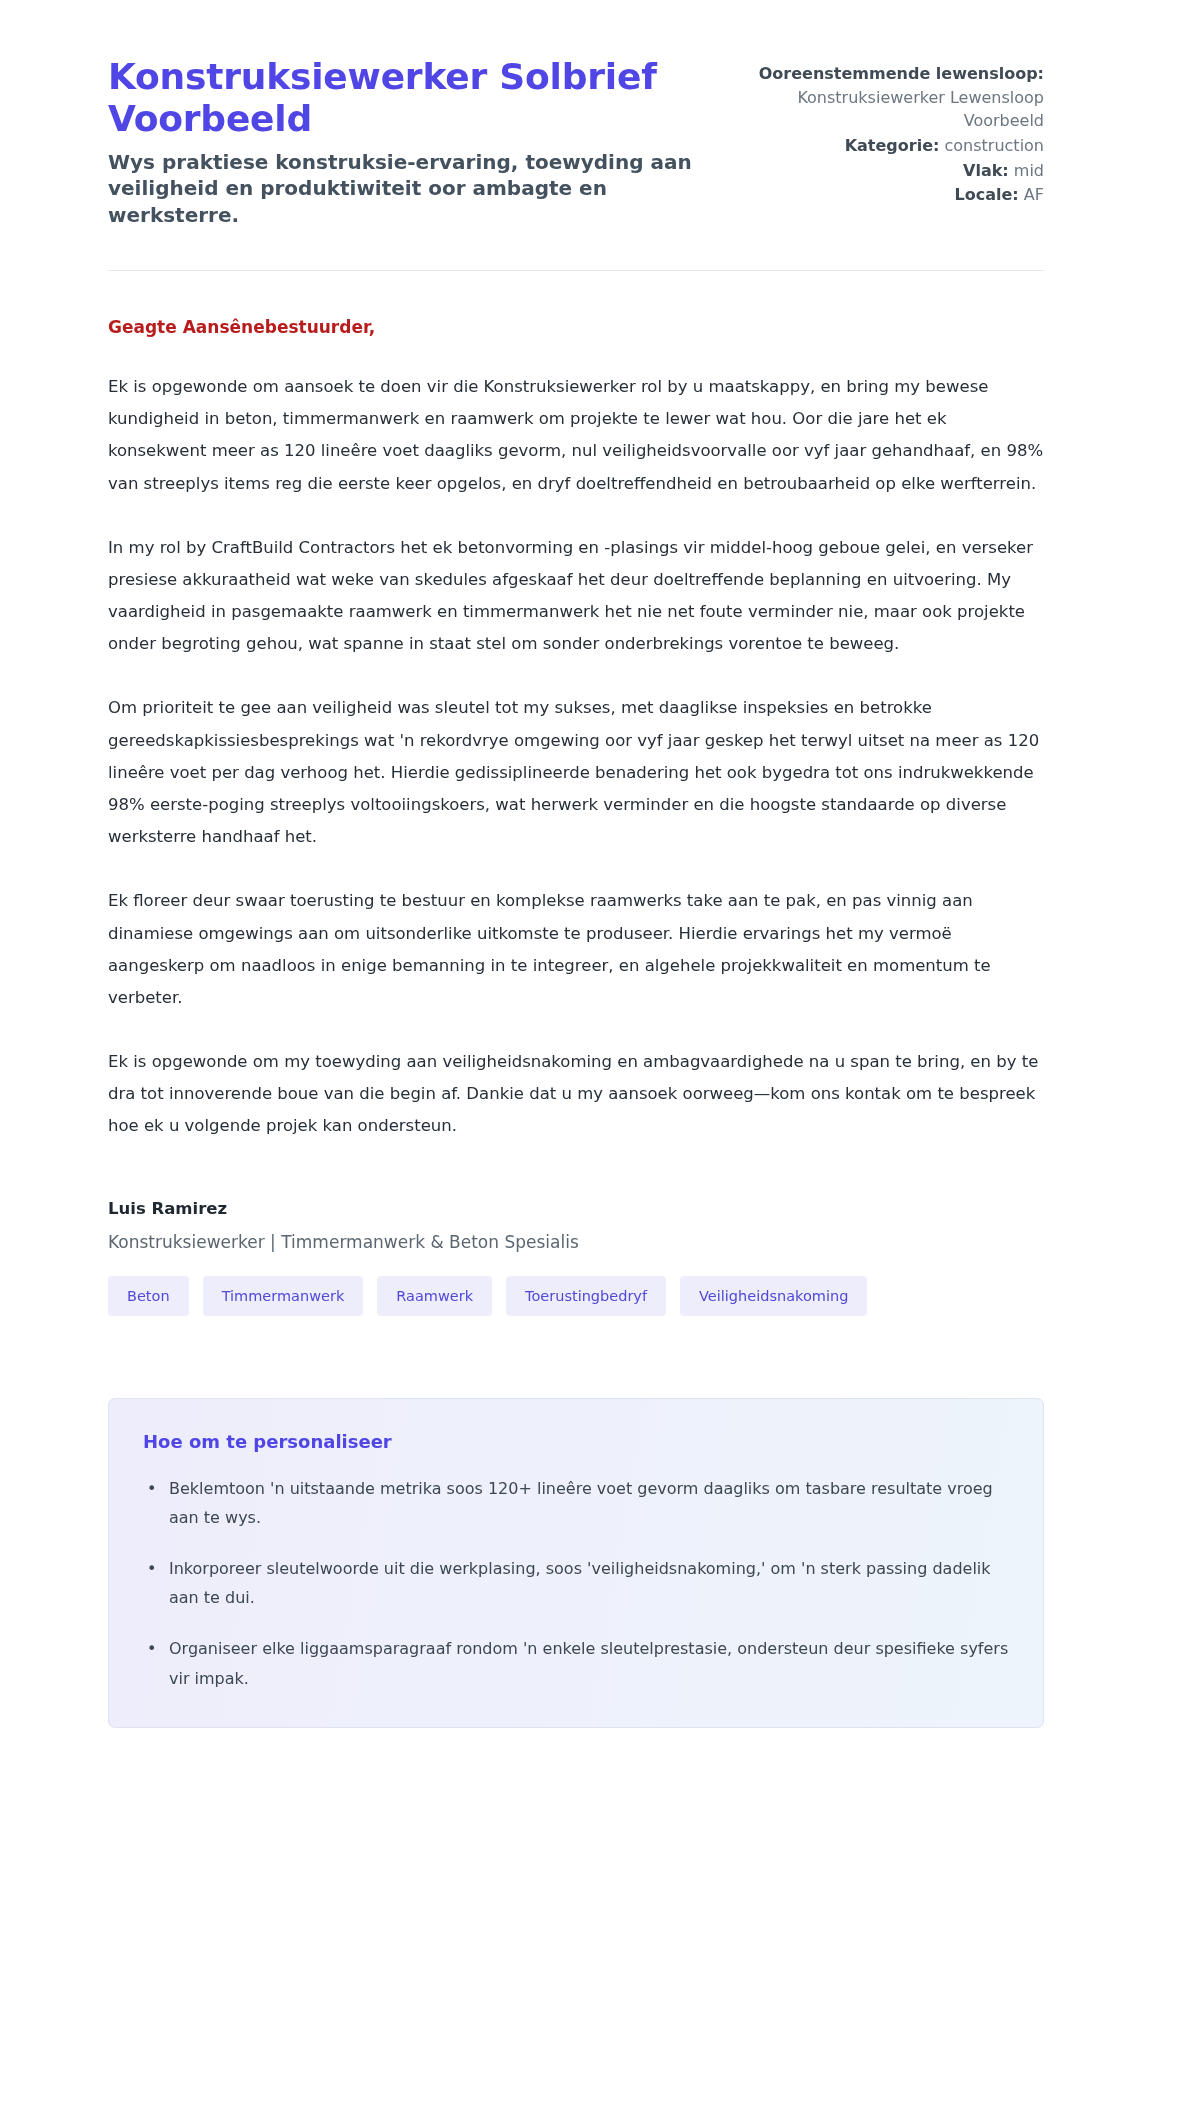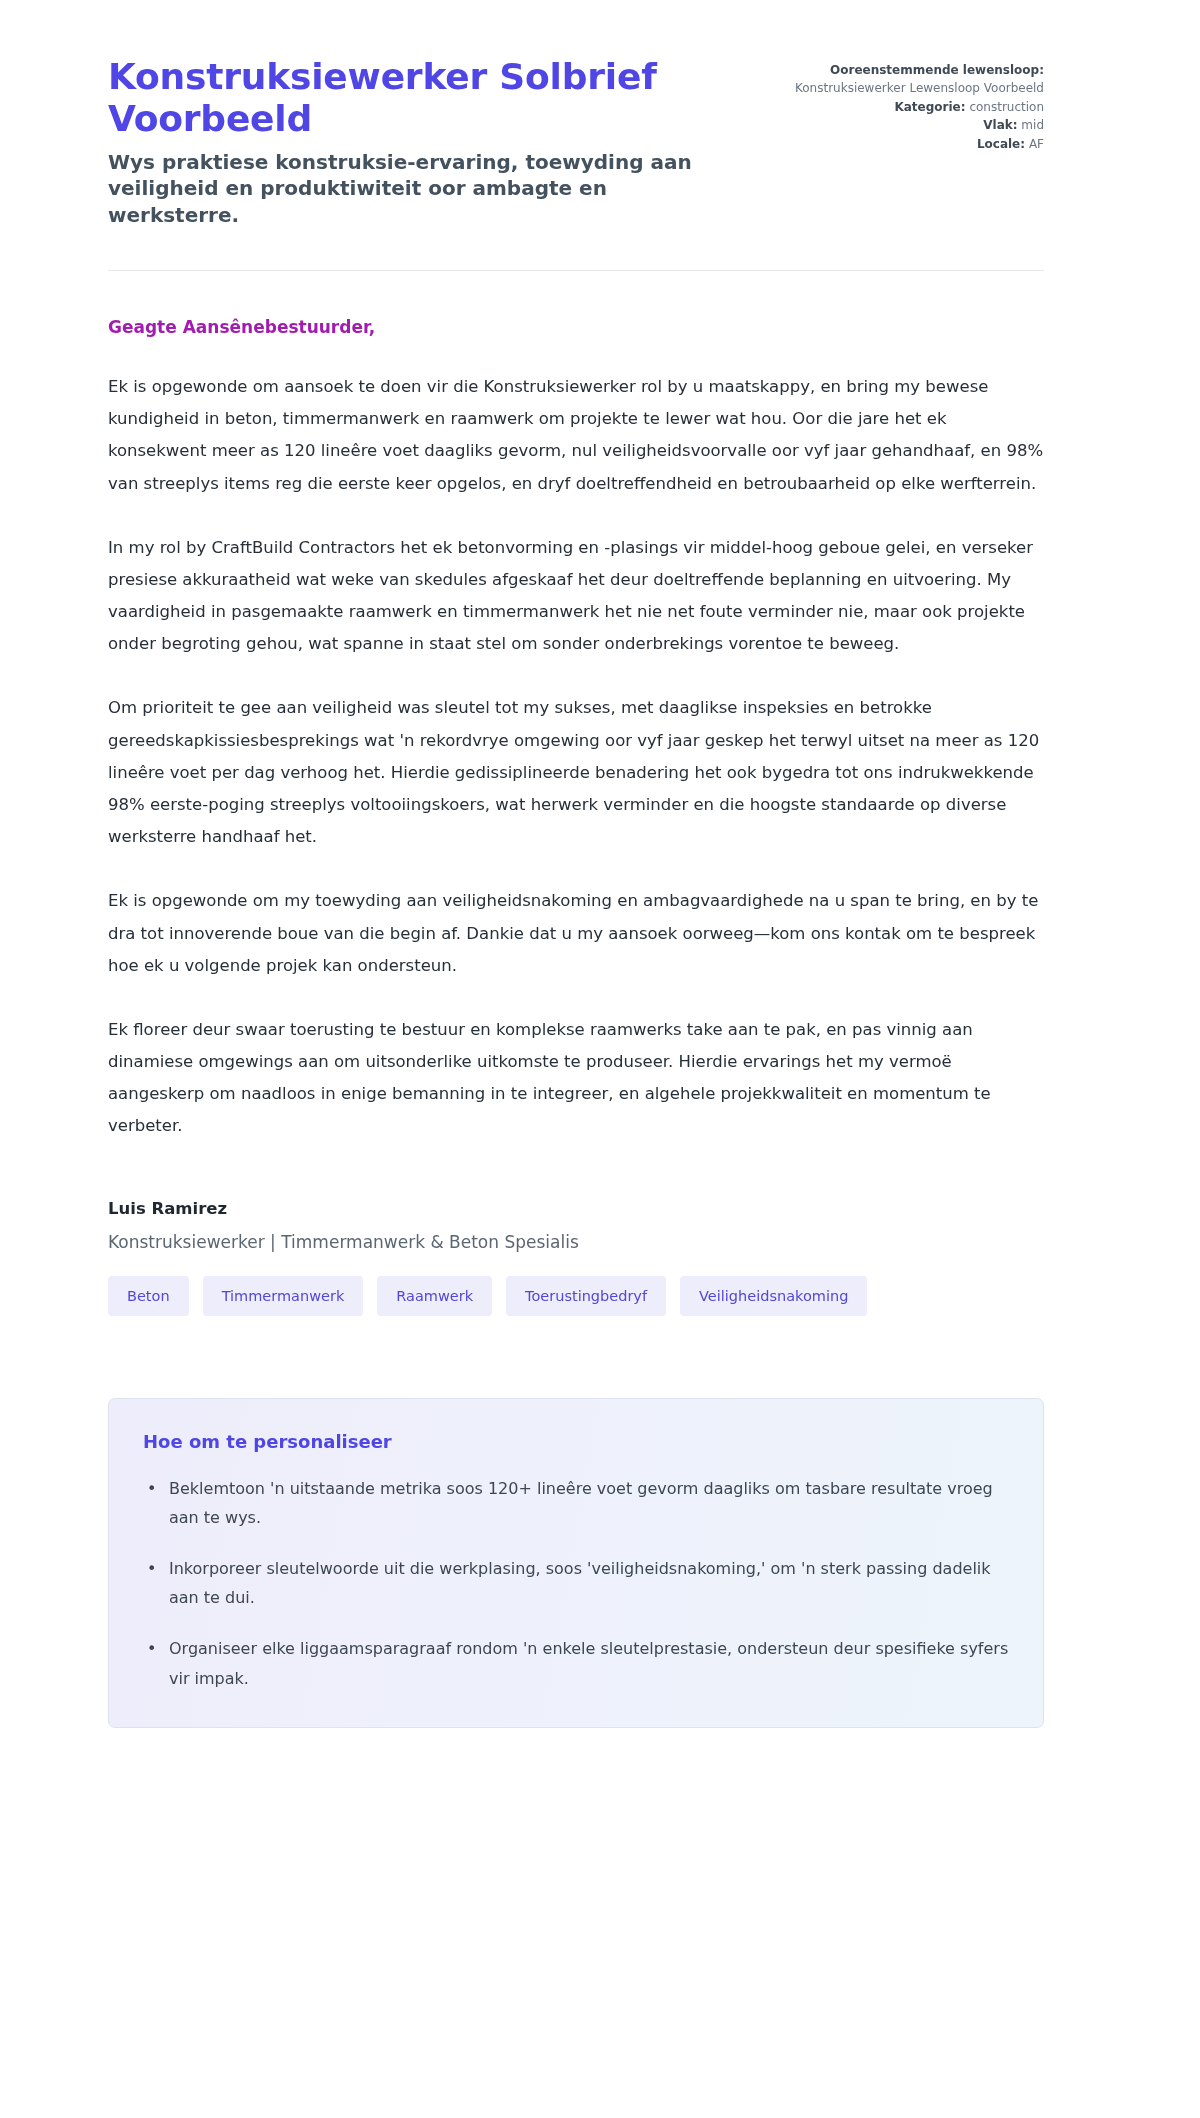--- a/index.html
+++ b/index.html
@@ -55,21 +55,21 @@
     line-height: 1.32;
     font-weight: 700;
     color: #44515e;
     margin: 0;
     max-width: 600px;
   }
 
   .meta {
     flex: 0 0 auto;
     text-align: right;
-    font-size: 12px;
+    font-size: 16px;
     line-height: 1.48;
     color: #5f6b77;
     padding-top: 6px;
     max-width: 290px;
   }
   .meta-row { margin-bottom: 1px; }
   .meta-label {
     font-weight: 700;
     color: #3f4a55;
   }
@@ -84,21 +84,21 @@
   }
 
   
   .letter {
     padding-top: 46px;
   }
 
   .salutation {
     font-size: 17px;
     font-weight: 700;
-    color: #a21caf;
+    color: #b91c1c;
     margin: 0 0 34px 0;
   }
 
   .para {
     font-size: 16.5px;
     line-height: 1.95;
     color: #262f38;
     margin: 0 0 32px 0;
     max-width: 960px;
   }
@@ -206,22 +206,22 @@
     </div>
 
     <hr class="divider">
 
     <div class="letter">
       <p class="salutation">Geagte Aansênebestuurder,</p>
 
       <p class="para">Ek is opgewonde om aansoek te doen vir die Konstruksiewerker rol by u maatskappy, en bring my bewese kundigheid in beton, timmermanwerk en raamwerk om projekte te lewer wat hou. Oor die jare het ek konsekwent meer as 120 lineêre voet daagliks gevorm, nul veiligheidsvoorvalle oor vyf jaar gehandhaaf, en 98% van streeplys items reg die eerste keer opgelos, en dryf doeltreffendheid en betroubaarheid op elke werfterrein.</p>
       <p class="para">In my rol by CraftBuild Contractors het ek betonvorming en -plasings vir middel-hoog geboue gelei, en verseker presiese akkuraatheid wat weke van skedules afgeskaaf het deur doeltreffende beplanning en uitvoering. My vaardigheid in pasgemaakte raamwerk en timmermanwerk het nie net foute verminder nie, maar ook projekte onder begroting gehou, wat spanne in staat stel om sonder onderbrekings vorentoe te beweeg.</p>
       <p class="para">Om prioriteit te gee aan veiligheid was sleutel tot my sukses, met daaglikse inspeksies en betrokke gereedskapkissiesbesprekings wat 'n rekordvrye omgewing oor vyf jaar geskep het terwyl uitset na meer as 120 lineêre voet per dag verhoog het. Hierdie gedissiplineerde benadering het ook bygedra tot ons indrukwekkende 98% eerste-poging streeplys voltooiingskoers, wat herwerk verminder en die hoogste standaarde op diverse werksterre handhaaf het.</p>
+      <p class="para">Ek floreer deur swaar toerusting te bestuur en komplekse raamwerks take aan te pak, en pas vinnig aan dinamiese omgewings aan om uitsonderlike uitkomste te produseer. Hierdie ervarings het my vermoë aangeskerp om naadloos in enige bemanning in te integreer, en algehele projekkwaliteit en momentum te verbeter.</p>
       <p class="para">Ek is opgewonde om my toewyding aan veiligheidsnakoming en ambagvaardighede na u span te bring, en by te dra tot innoverende boue van die begin af. Dankie dat u my aansoek oorweeg—kom ons kontak om te bespreek hoe ek u volgende projek kan ondersteun.</p>
-      <p class="para">Ek floreer deur swaar toerusting te bestuur en komplekse raamwerks take aan te pak, en pas vinnig aan dinamiese omgewings aan om uitsonderlike uitkomste te produseer. Hierdie ervarings het my vermoë aangeskerp om naadloos in enige bemanning in te integreer, en algehele projekkwaliteit en momentum te verbeter.</p>
 
       <div class="signature">
         <p class="sign-name">Luis Ramirez</p>
         <p class="sign-role">Konstruksiewerker | Timmermanwerk &amp; Beton Spesialis</p>
       </div>
 
       <div class="tags">
         <span class="tag">Beton</span>
         <span class="tag">Timmermanwerk</span>
         <span class="tag">Raamwerk</span>

